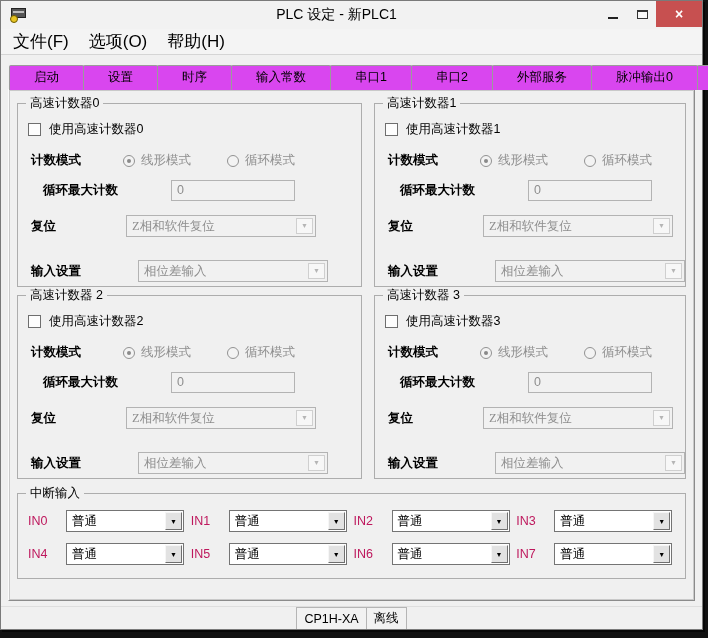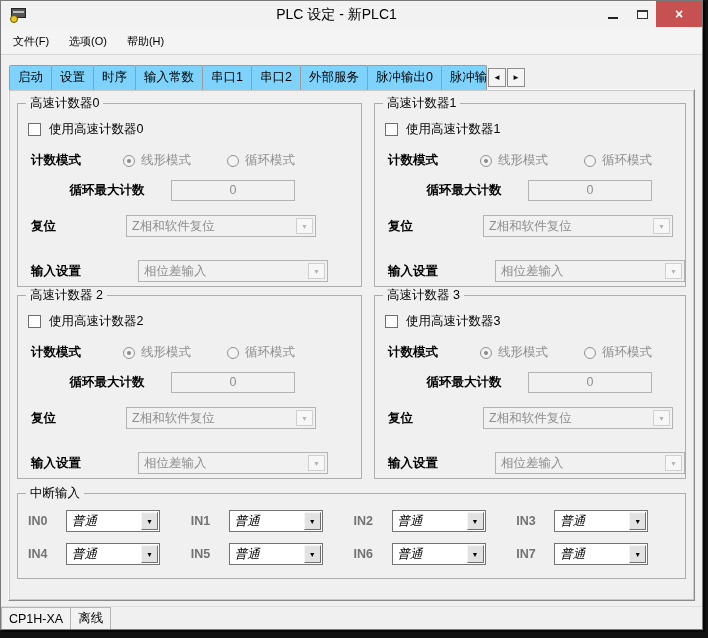--- a/index.html
+++ b/index.html
@@ -20,25 +20,25 @@
   .caption-btns { display:flex; align-items:flex-start; height:100%; }
   .cap-btn { height:26px; display:flex; align-items:center; justify-content:center; cursor:default; }
   .btn-min { width:30px; } .btn-max { width:28px; } 
   .btn-close { width:46px; background:#c75050; color:#fff; font-size:14px; font-weight:bold; }
   .min-glyph { width:10px; height:2px; background:#222; margin-top:8px; }
   .max-glyph { width:11px; height:9px; border:1px solid #333; border-top:2px solid #333; background:#f8f8f8; }
 
   
   .menubar { height:26px; display:flex; align-items:center; padding-left:2px;
     background:#f4f4f4; border-bottom:1px solid #d5d5d5; }
-  .menu-item { padding:4px 10px; font-size:11px; color:#000; }
+  .menu-item { padding:4px 10px; font-size:17px; color:#000; }
 
   
   .tabstrip { display:flex; align-items:flex-end; margin:8px 8px 0 8px; height:27px; position:relative; z-index:2; }
-  .tab { padding:3px 8px 4px; font-size:12.5px; color:#000; background:#7dd3fc;
+  .tab { padding:3px 24px 4px; font-size:12.5px; color:#000; background:#d946ef;
     border:1px solid #9b9b9b; border-bottom:none; border-radius:2px 2px 0 0;
     margin-right:-1px; white-space:nowrap; }
   .tab.active { padding:5px 11px 6px; margin-bottom:-1px; background:#f0f0f0; z-index:4; position:relative; }
   .tab.clipped { width:46px; overflow:hidden; }
   .tab-scrollers { display:flex; margin-left:1px; margin-bottom:3px; }
   .tab-scroll { width:18px; height:19px; background:#f4f4f4; border:1px solid #8f8f8f;
     display:flex; align-items:center; justify-content:center; font-size:8px; color:#111; margin-left:1px; }
 
   
   .tabpanel { margin:0 7px; height:512px; background:#f0f0f0; position:relative; top:-1px;
@@ -60,49 +60,49 @@
   .b-label { font-size:12.5px; font-weight:bold; color:#000; }
   .lbl-mode { width:92px; }
   .radio-wrap { display:flex; align-items:center; }
   .radio-wrap + .radio-wrap { margin-left:36px; }
   .radio { width:12px; height:12px; border-radius:50%; background:#f3f3f3; border:1px solid #929292;
     position:relative; flex:0 0 auto; }
   .radio.selected::after { content:""; position:absolute; top:3px; left:3px; width:4px; height:4px;
     border-radius:50%; background:#8a8a8a; }
   .radio-label { margin-left:6px; font-size:12.5px; color:#8e8e8e; }
 
-  .row-max { margin:11px 0 0 25px;text-align:center; }
+  .row-max { margin:11px 0 0 25px; }
   .lbl-max { width:128px; }
   .textbox-disabled { width:124px; height:21px; background:#f1f1f1; border:1px solid #b3b3b3;
     color:#8e8e8e; font-size:12.5px; padding:2px 5px; }
 
   .row-reset { margin:14px 0 0 13px; }
   .row-inset { margin:23px 0 0 13px;gap:12px; }
   .lbl-ctl { width:95px; }
 
   .combo { height:22px; display:flex; align-items:center; }
-  .combo.disabled { width:190px; background:#f1f1f1; border:1px solid #b3b3b3; }
+  .combo.disabled { width:190px; background:#f1f1f1; border:1px solid #b3b3b3;font-family:Liberation Serif, serif; }
   .combo .val { flex:1; font-size:12.5px; padding:0 5px; white-space:nowrap; overflow:hidden; }
   .combo.disabled .val { color:#8e8e8e; }
   .combo.disabled .arrow-btn { width:17px; height:16px; margin-right:2px; background:#f7f7f7;
     border:1px solid #cfcfcf; color:#b5b5b5; font-size:7px; display:flex; align-items:center; justify-content:center; }
-  .combo.enabled { width:94px; background:#fff; border:1px solid #747474;font-style:italic; }
+  .combo.enabled { width:118px; background:#fff; border:1px solid #747474; }
   .combo.enabled .val { color:#000; }
   .combo.enabled .arrow-btn { width:17px; height:18px; margin-right:1px; background:#e2e2e2;
     border:1px solid; border-color:#f6f6f6 #6f6f6f #6f6f6f #f6f6f6; color:#000; font-size:7px;
     display:flex; align-items:center; justify-content:center; }
 
   .interrupt-group { height:86px; margin-top:6px; grid-column:1 / span 2; }
   .int-grid { display:grid; grid-template-columns:repeat(4,1fr); row-gap:11px; padding:16px 6px 0 10px; }
   .int-cell { display:flex; align-items:center; }
-  .int-label { width:30px; margin-right:8px; font-size:12.5px; color:#737373;font-weight:bold; }
+  .int-label { width:30px; margin-right:8px; font-size:12.5px; color:#be185d; }
 
   
   .statusbar { position:absolute; left:0; right:0; bottom:0; height:23px; background:#f0f0f0;
-    border-top:1px solid #dedede; display:flex; justify-content:flex-start; align-items:stretch; }
+    border-top:1px solid #dedede; display:flex; justify-content:center; align-items:stretch; }
   .status-cell { display:flex; align-items:center; padding:0 7px; font-size:12.5px; color:#000;
     border-left:1px solid #b5b5b5; border-top:1px solid #b5b5b5; background:#f2f2f2; }
   .status-cell:last-child { border-right:1px solid #b5b5b5; }
 </style>
 </head>
 <body>
 
 <div class="window">
 
   <div class="titlebar">

